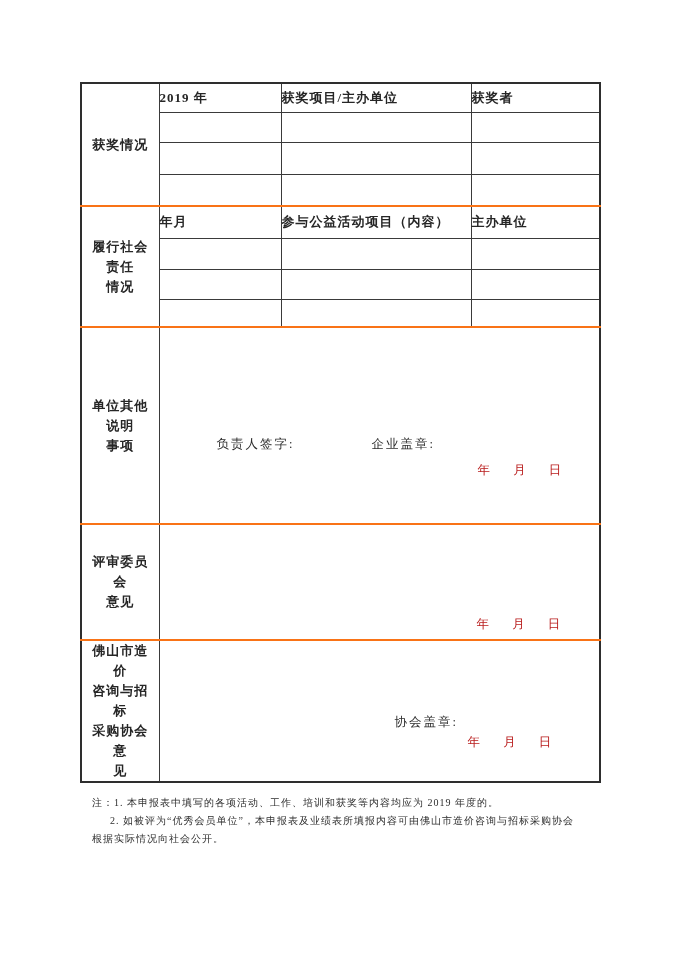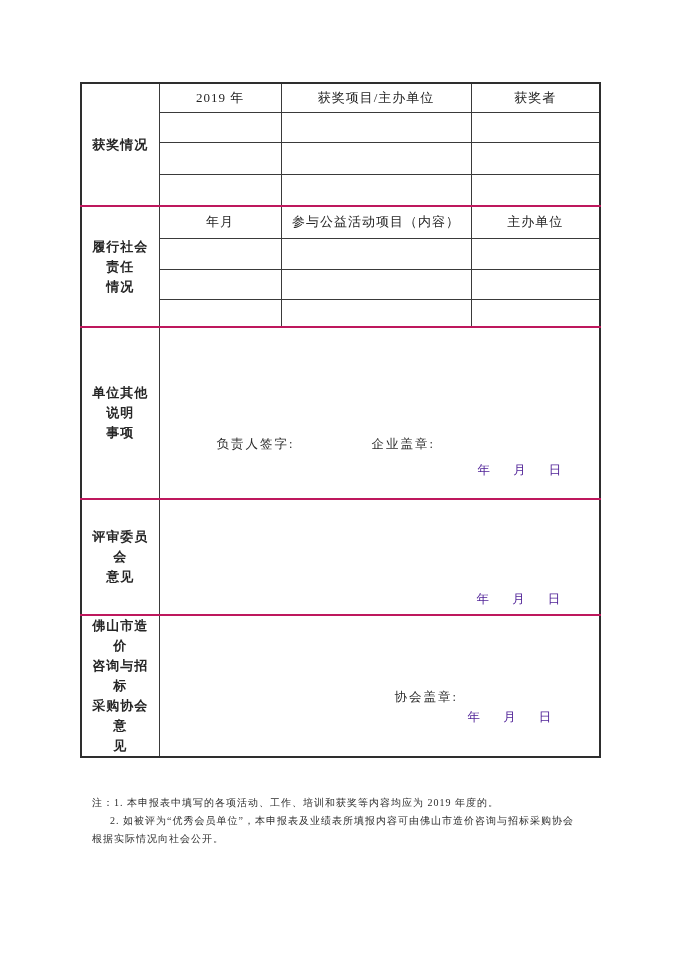--- a/index.html
+++ b/index.html
@@ -20,60 +20,59 @@
     position: absolute; left: 80px; top: 82px;
     width: 519px;
     border-collapse: collapse; table-layout: fixed;
     border: 2px solid #2e2e2e;
   }
   table.form td {
     border: 1px solid #3a3a3a;
     vertical-align: middle;
     font-size: 13px;
   }
-  tr.sec-top td { border-top: 2px solid #be185d; }
+  tr.sec-top td { border-top: 2px solid #f97316; }
 
   td.label {
     text-align: center;
     font-weight: bold;
     white-space: pre-line;
     line-height: 20px;
     letter-spacing: 1px;
     padding: 0 10px;
     margin-top: 29px;
   }
   td.hdr {
-    text-align: center;
-    font-weight: normal;
+    font-weight: bold;
     letter-spacing: 1px;
   }
   td.bigcell { position: relative; padding: 0; }
   .flt {
     position: absolute;
     font-size: 12.5px;
     letter-spacing: 2px;
     color: #2e2e2e;
     white-space: pre;
   }
   .dateline {
     position: absolute;
     font-size: 12.5px;
     letter-spacing: 1px;
     word-spacing: 18px;
-    color: #4c1d95;
+    color: #b91c1c;
     white-space: pre;
   }
 
   
   tr.h29 { height: 29px; }
   tr.h30 { height: 30px; }
   tr.h31 { height: 31px; }
   tr.h32 { height: 32px; }
   tr.h28 { height: 28px; }
-  tr.h172 { height: 172px; }
+  tr.h172 { height: 197px; }
   tr.h140 { height: 116px; }
   tr.h134 { height: 120px; }
 
   
   .notes {
     position: absolute; left: 92px; top: 794px; width: 482px;
     font-size: 10px; line-height: 18px;
     letter-spacing: 1px;
     color: #2e2e2e;
   }

